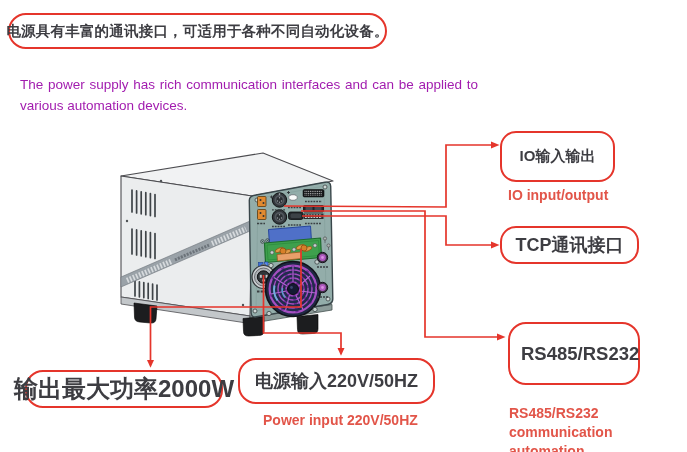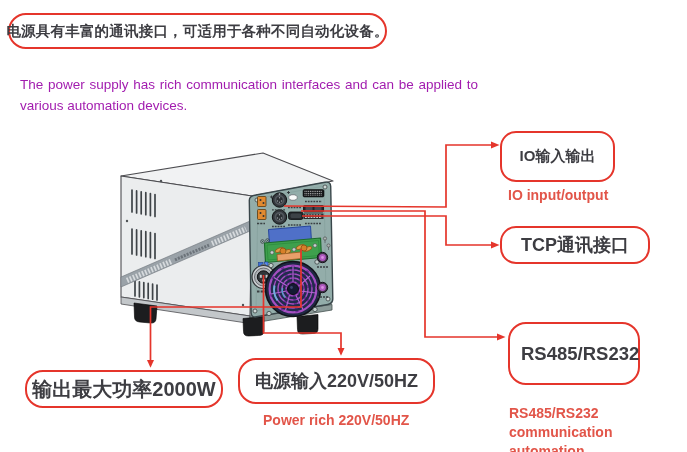--- a/index.html
+++ b/index.html
@@ -13,24 +13,24 @@
   
   .intro{position:absolute;left:8px;top:63px;width:458px;margin:12px;z-index:2;
          font-size:13.5px;line-height:20.5px;color:#a21caf;text-align:justify;}
   
   .art{position:absolute;left:0;top:0;width:687px;height:452px;z-index:1;}
   
   .co-box{position:absolute;border:2.5px solid #e5352b;border-radius:16px;background:#fff;
           display:flex;align-items:center;justify-content:center;z-index:2;box-sizing:border-box;
           color:#3d3d42;font-weight:600;white-space:nowrap;}
   #box-io{left:500px;top:131px;width:115px;height:51px;font-size:15px;}
-  #box-tcp{left:500px;top:226px;width:150px;height:38px;font-size:18px;}
+  #box-tcp{left:500px;top:226px;width:139px;height:38px;font-size:18px;}
   #box-rs485{left:508px;top:322px;width:132px;height:63px;font-size:18.5px;line-height:27px;
              flex-direction:column;align-items:flex-start;justify-content:center;padding-left:11px;border-radius:18px;}
-  #box-out{left:25px;top:370px;width:198px;height:38px;font-size:20px;border-radius:18px;}
+  #box-out{left:25px;top:370px;width:198px;height:38px;font-size:24px;border-radius:18px;}
   #box-pwr{left:238px;top:358px;width:197px;height:46px;font-size:18px;border-radius:18px;justify-content:center;}
   
   .caption{position:absolute;color:#e25549;font-weight:700;font-size:14px;z-index:2;white-space:nowrap;}
   #cap-io{left:508px;top:187px;}
   #cap-tcp{left:485px;top:279px;}
   #cap-rs485{left:509px;top:404px;line-height:19px;white-space:normal;width:170px;}
   #cap-out{left:26px;top:420px;}
   #cap-pwr{left:263px;top:412px;}
 </style>
 </head>
@@ -282,15 +282,15 @@
     <span>communication automation</span>
   </div>
 
   <div class="co-box" id="box-out">
     <span>输出最大功率2000W</span>
   </div>
 
   <div class="co-box" id="box-pwr">
     <span>电源输入220V/50HZ</span>
   </div>
-  <div class="caption" id="cap-pwr">Power rich 220V/50HZ</div>
+  <div class="caption" id="cap-pwr">Power input 220V/50HZ</div>
 
 </div>
 
 </body></html>

